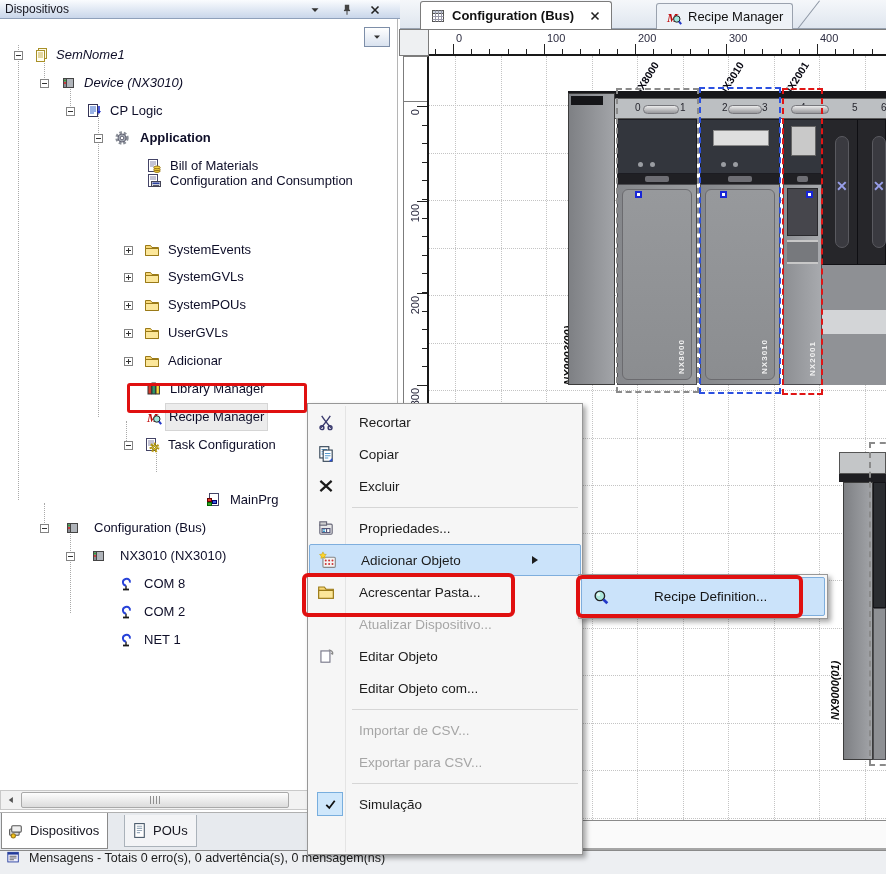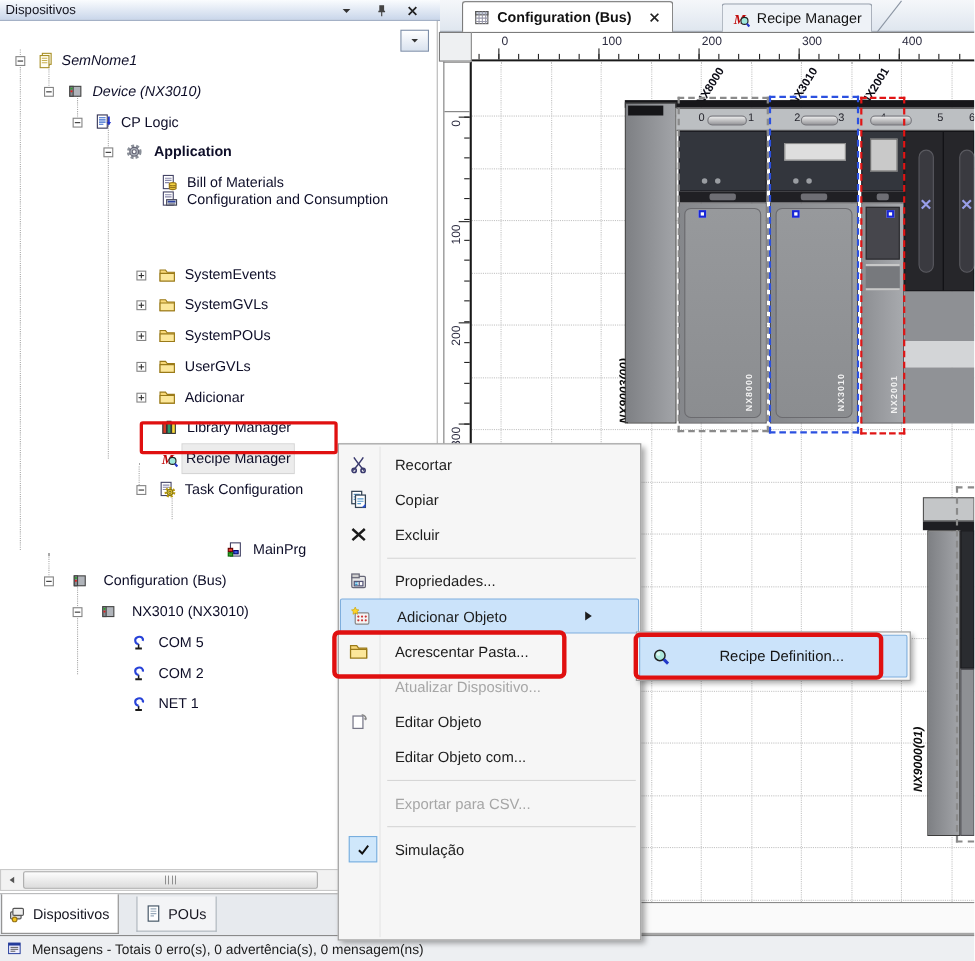--- a/index.html
+++ b/index.html
@@ -31,21 +31,21 @@
   .hs-btn{position:absolute;left:1px;top:1px;width:17px;height:16px;display:flex;align-items:center;justify-content:center;background:#f2f2f2}
   .hs-thumb{position:absolute;left:20px;top:1px;width:268px;height:16px;background:linear-gradient(#fdfdfd,#dcdcdc);
     border:1px solid #a9a9a9;border-radius:2px;display:flex;align-items:center;justify-content:center}
   .hs-thumb::after{content:"";width:11px;height:8px;background:repeating-linear-gradient(90deg,#8f8f8f 0 1px,transparent 1px 3px)}
   .btabs{left:0;top:812px;width:400px;height:38px;background:#e7eaee;border-top:1px solid #b0b0b0}
   .btab{position:absolute;display:flex;align-items:center;padding:0 8px 0 6px;font-size:13px;color:#15151f}
   .btab .bic{width:17px;height:17px;margin-right:5px}
   .btab.active{left:1px;top:0;height:36px;background:#fff;border:1px solid #8a8a8a;border-top:none}
   .btab.idle{left:124px;top:2px;height:32px;background:#f3f4f6;border:1px solid #aab2ba;border-top:none}
   .statusbar{left:0;top:850px;width:886px;height:24px;background:#edeff2;border-top:1px solid #8a8a8a;
-    display:flex;align-items:center;padding-left:6px;z-index:20}
+    display:flex;padding-left:6px;z-index:20}
   .statusbar .sic{width:15px;height:14px;margin-right:8px}
   .statusbar .stext{font-size:12.5px;color:#1c1c1c;white-space:nowrap}
   .lp-edge{left:397px;top:19px;width:1px;height:831px;background:#b5b5b5}
 
   
   .tabbar{left:400px;top:0;width:486px;height:29px;background:linear-gradient(#f5f7fa,#dfe6ef);border-bottom:1px solid #98a2b0}
   .diag-line{position:absolute;left:408px;top:-3px;width:1px;height:36px;background:#8b95a3;transform:rotate(38deg)}
   .etab{position:absolute;display:flex;align-items:center;padding:0 9px;border-radius:3px 3px 0 0}
   .etab .eic{width:16px;height:16px;margin-right:6px}
   .etab.active{left:420px;top:1px;height:28px;background:#fff;border:1px solid #7c7c7c;border-bottom:none;font-weight:bold}
@@ -347,21 +347,21 @@
         <span class="tl" style="left:120px">NX3010 (NX3010)</span>
       </div>
     <div class="trow" style="top:552px">
         <span class="tic" style="left:118px">
           <svg width="16" height="16" viewBox="0 0 16 16" style="width: 100%; height: 100%;">
             <path d="M5 13.5h6" stroke="#1a1a1a" stroke-width="1.8"></path>
             <path d="M8 13V9.5" stroke="#1a1a1a" stroke-width="1.4"></path>
             <path d="M8 9.5C4.5 9.5 3.5 4 7.5 3c3-.8 5.2 1.4 4.2 3.6" fill="none" stroke="#2742d8" stroke-width="1.9"></path>
           </svg>
         </span>
-        <span class="tl" style="left:144px">COM 5</span>
+        <span class="tl" style="left:144px">COM 8</span>
       </div>
     <div class="trow" style="top:580px">
         <span class="tic" style="left:118px">
           <svg width="16" height="16" viewBox="0 0 16 16" style="width: 100%; height: 100%;">
             <path d="M5 13.5h6" stroke="#1a1a1a" stroke-width="1.8"></path>
             <path d="M8 13V9.5" stroke="#1a1a1a" stroke-width="1.4"></path>
             <path d="M8 9.5C4.5 9.5 3.5 4 7.5 3c3-.8 5.2 1.4 4.2 3.6" fill="none" stroke="#2742d8" stroke-width="1.9"></path>
           </svg>
         </span>
         <span class="tl" style="left:144px">COM 2</span>
@@ -762,20 +762,24 @@
         </span>
         <span>Editar Objeto</span>
       </div>
     <div class="mi">
         <span class="mic"></span>
         <span>Editar Objeto com...</span>
       </div>
     <div class="msep"></div>
     <div class="mi disabled">
         <span class="mic"></span>
+        <span>Importar de CSV...</span>
+      </div>
+    <div class="mi disabled">
+        <span class="mic"></span>
         <span>Exportar para CSV...</span>
       </div>
     <div class="msep"></div>
     <div class="mi">
         <span class="chk">
           <span style="width:15px;height:15px">
             <svg width="16" height="16" viewBox="0 0 16 16" style="width: 100%; height: 100%;">
               <path d="M3.5 8.5l3.2 3.2L12.5 4" stroke="#111" stroke-width="1.9" fill="none"></path>
             </svg>
           </span>

